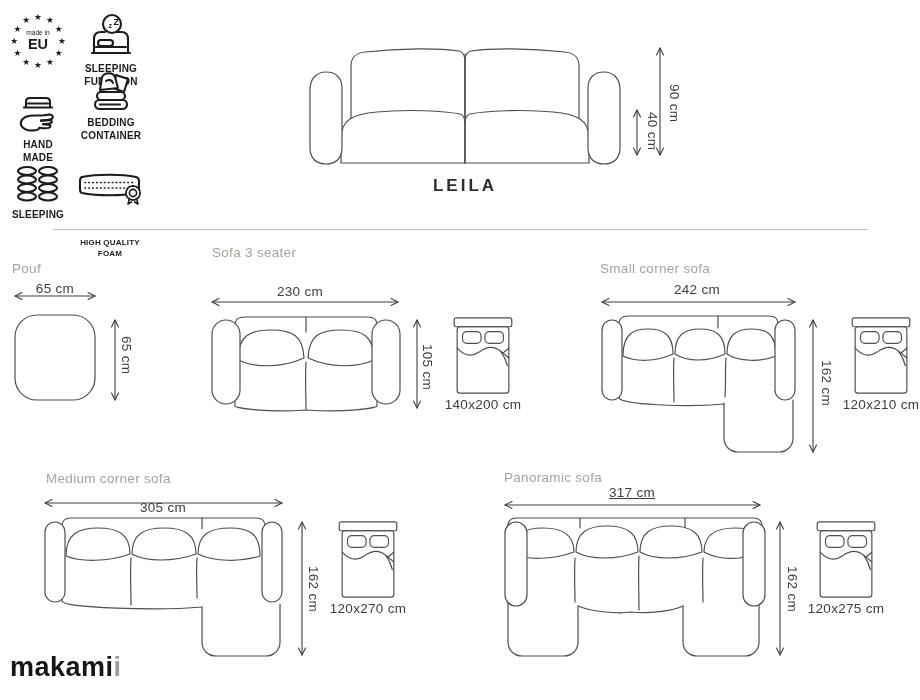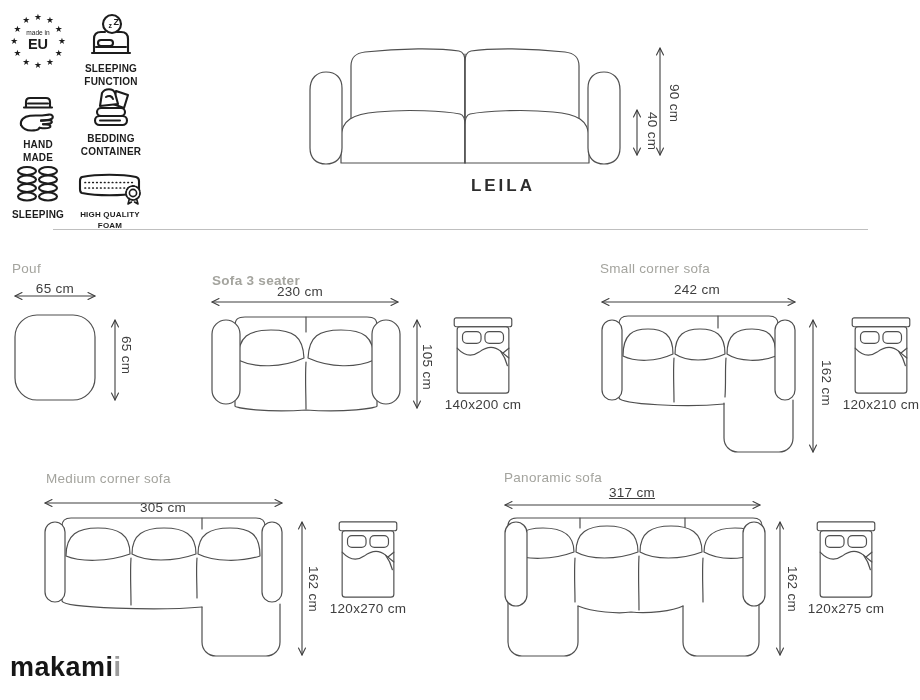--- a/index.html
+++ b/index.html
@@ -18,21 +18,21 @@
 
   
   .ic{stroke:#1c1c1c;stroke-width:2.1;fill:none;stroke-linecap:round;stroke-linejoin:round;}
   .icf{stroke:#1c1c1c;stroke-width:2.1;fill:#ffffff;stroke-linecap:round;stroke-linejoin:round;}
   .ictxt{fill:#1c1c1c;font-weight:bold;}
 
   .badge{position:absolute;display:flex;flex-direction:column;align-items:center;text-align:center;}
   .blabel{font-size:10px;font-weight:bold;color:#1c1c1c;line-height:1.3;letter-spacing:.2px;margin-top:4px;}
   .blabel.small{font-size:8px;line-height:1.35;}
 
-  .hero-name{position:absolute;font-size:17px;font-weight:bold;letter-spacing:3px;color:#2d2d2d;text-align:right;}
+  .hero-name{position:absolute;font-size:17px;font-weight:bold;letter-spacing:3px;color:#2d2d2d;text-align:center;}
 
   .sec-label{position:absolute;font-size:13.5px;color:#a4a49e;letter-spacing:.3px;}
   .dim{position:absolute;font-size:13.5px;color:#3e3e3e;letter-spacing:.3px;}
   .dim.h{text-align:center;}
   .dim.v{writing-mode:vertical-rl;}
 
   .divider{position:absolute;height:1px;background:#bfbfbf;}
 
   .logo{position:absolute;font-size:27px;font-weight:bold;letter-spacing:.5px;color:#161616;}
   .logo .accent{color:#9c9c9c;}
@@ -81,21 +81,21 @@
     <path class="ic" d="M10,19.5 H38"></path>
     <path class="ic" d="M14,15.5 H34"></path>
     <path class="ic" d="M7,37 C6,32 10,28.5 16,27.8 C22,27.1 26,28 30,27.3 L35,26.6 C38,26.3 39.2,28 38.7,29.6 C38.2,31.2 36,31.8 33,32 L27,32.6"></path>
     <path class="ic" d="M27,32.6 L35.5,32.2 C38,32.1 38.5,34.2 37,35.2 C35.8,36 32,36.2 29,36.3"></path>
     <path class="ic" d="M29,36.3 L34.5,36.6 C36.8,36.8 37,38.8 35.3,39.6 C33.3,40.5 28.5,40.3 25.5,39.8"></path>
     <path class="ic" d="M7,37 C9,41 14,43 20,42.4 C23.5,42 25,41 25.5,39.8"></path>
   </svg>
   <div class="blabel">HAND MADE</div>
 </div>
 
-<div class="badge" style="left:74px;top:84px;width:74px;">
+<div class="badge" style="left:74px;top:68px;width:74px;">
   <svg width="48" height="44" viewBox="0 0 48 44">
     <path class="icf" d="M29,7 L41,11 L37,24 L26,20 Z"></path>
     <path class="icf" d="M15,9 C18,4 26,4 28,9 L31,20 L13,22 Z"></path>
     <path class="ic" d="M19,13 C22,11 25,12 26,15"></path>
     <rect class="icf" x="10" y="24" width="28" height="8" rx="4"></rect>
     <rect class="icf" x="8" y="32" width="32" height="9" rx="4.5"></rect>
     <path class="ic" d="M13,36.5 H33"></path>
   </svg>
   <div class="blabel">BEDDING CONTAINER</div>
 </div>
@@ -107,21 +107,21 @@
     <ellipse class="ic" cx="12" cy="24" rx="9" ry="4"></ellipse>
     <ellipse class="ic" cx="12" cy="32.5" rx="9" ry="4"></ellipse>
     <ellipse class="ic" cx="33" cy="7" rx="9" ry="4"></ellipse>
     <ellipse class="ic" cx="33" cy="15.5" rx="9" ry="4"></ellipse>
     <ellipse class="ic" cx="33" cy="24" rx="9" ry="4"></ellipse>
     <ellipse class="ic" cx="33" cy="32.5" rx="9" ry="4"></ellipse>
   </svg>
   <div class="blabel">SLEEPING</div>
 </div>
 
-<div class="badge" style="left:72px;top:170px;width:76px;">
+<div class="badge" style="left:72px;top:170px;width:76px;gap:28px;">
   <svg width="66" height="36" viewBox="0 0 66 36">
     <path class="icf" d="M5,7 C20,4 45,4 59,7 C61,7.6 62,9 62,11 V19 C62,21 61,22.4 59,23 C45,26 20,26 5,23 C3.5,22.6 3,21 3,19 V11 C3,9 3.5,7.4 5,7 Z"></path>
     <path class="ic" style="stroke-width:1.7;stroke-dasharray:0.5 3.4;" d="M8,12.5 H57"></path>
     <path class="ic" style="stroke-width:1.7;stroke-dasharray:0.5 3.4;" d="M8,18 H57"></path>
     <circle class="icf" style="stroke-width:1.8;stroke-dasharray:2.1 1.5;" cx="56" cy="23" r="7"></circle>
     <circle class="ic" style="stroke-width:1.6;" cx="56" cy="23" r="3.6"></circle>
     <path class="ic" style="stroke-width:1.6;" d="M52.5,28.5 L51,34 L54.5,32"></path>
     <path class="ic" style="stroke-width:1.6;" d="M59.5,28.5 L61,34 L57.5,32"></path>
   </svg>
   <div class="blabel small">HIGH QUALITY FOAM</div>
@@ -160,21 +160,21 @@
   <path class="arr" d="M3,14 H83"></path>
   <path class="arr" d="M10,10.5 L3,14 L10,17.5"></path>
   <path class="arr" d="M76,10.5 L83,14 L76,17.5"></path>
   <rect class="lnf" x="3" y="33" width="80" height="85" rx="22"></rect>
   <path class="arr" d="M103,38 V118"></path>
   <path class="arr" d="M99.5,45 L103,38 L106.5,45"></path>
   <path class="arr" d="M99.5,111 L103,118 L106.5,111"></path>
 </svg>
 <span class="dim v" style="left:119px;top:336px;">65 cm</span>
 
-<span class="sec-label" style="left:212px;top:273px;font-weight:bold;">Sofa 3 seater</span>
+<span class="sec-label" style="left:212px;top:245px;">Sofa 3 seater</span>
 <span class="dim h" style="left:245px;top:284px;width:110px;">230 cm</span>
 <svg class="abs" style="left:205px;top:282px;" width="235" height="178" viewBox="0 0 235 178">
   <path class="arr" d="M7,20 H193"></path>
   <path class="arr" d="M14,16.5 L7,20 L14,23.5"></path>
   <path class="arr" d="M186,16.5 L193,20 L186,23.5"></path>
 
   <path class="lnf" d="M30,124 V44 C30,37 33,35 40,35 H162 C169,35 172,37 172,44 V124 C172,126 140,131 101,128 C62,131 30,126 30,124 Z"></path>
   <path class="ln" d="M101,35 V50"></path>
 
   <path class="lnf" d="M33,78 C33,54 44,48 66,48 C88,48 98,54 99,76 C77,86 50,86 33,78 Z"></path>

